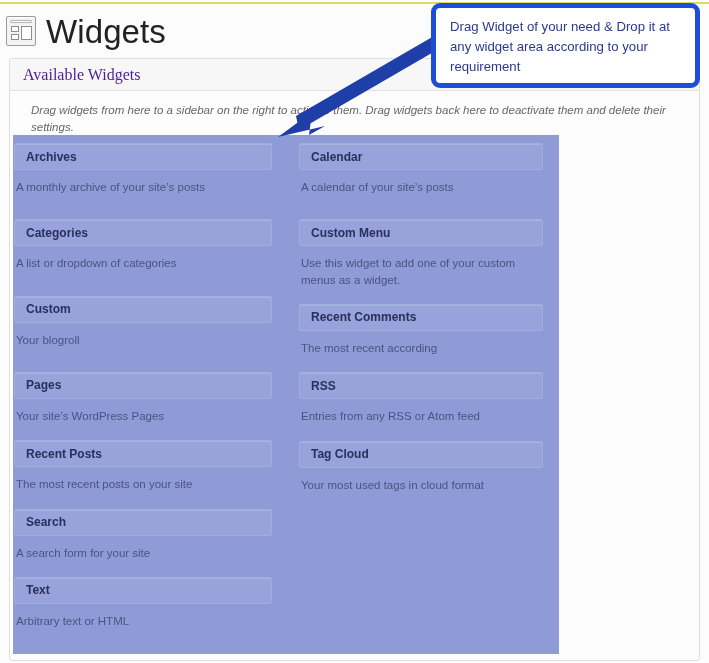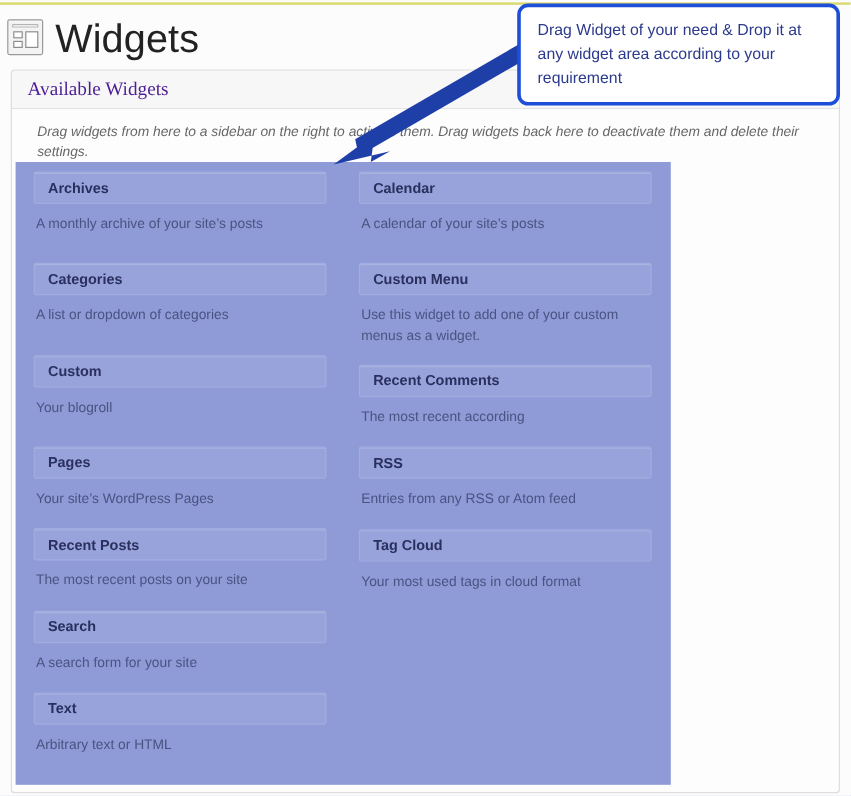--- a/index.html
+++ b/index.html
@@ -67,21 +67,21 @@
     line-height:1.45; width:690px;
   }
 
   
   .widget-area{
     position:absolute; left:3px; top:76px;
     width:546px; height:519px;
     background:#8e9bd6;
     display:flex;
   }
-  .wcol{ width:273px; padding:8px 14px 0 15px; }
+  .wcol{ width:273px; padding:8px 14px 0 1px; }
   .wcol.right{ padding-left:13px; padding-right:16px; }
 
   .widget{ margin-bottom:6px; }
   .widget-title{
     background:#97a3da;
     border:1px solid #a2addf;
     border-radius:2px;
     height:27px;
     display:flex; align-items:center;
     padding-left:11px;
@@ -95,21 +95,21 @@
   }
   .widget.gap-xl .widget-desc{ padding-bottom:18px; }
   .widget.gap-l  .widget-desc{ padding-bottom:10px; }
   .widget.gap-m  .widget-desc{ padding-bottom:4px; }
 
   
   .callout{
     position:absolute; left:431px; top:3px;
     width:269px; height:85px;
     background:#ffffff;
-    border:3px solid #1d4ed8;
+    border:5px solid #1d4ed8;
     border-radius:9px;
     z-index:30;
   }
   .callout-text{
     padding:9px 10px 0 14px;
     font-size:13.2px; color:#2c3a8c;
     line-height:1.52;
   }
   .arrow-svg{
     position:absolute; left:0; top:0;

